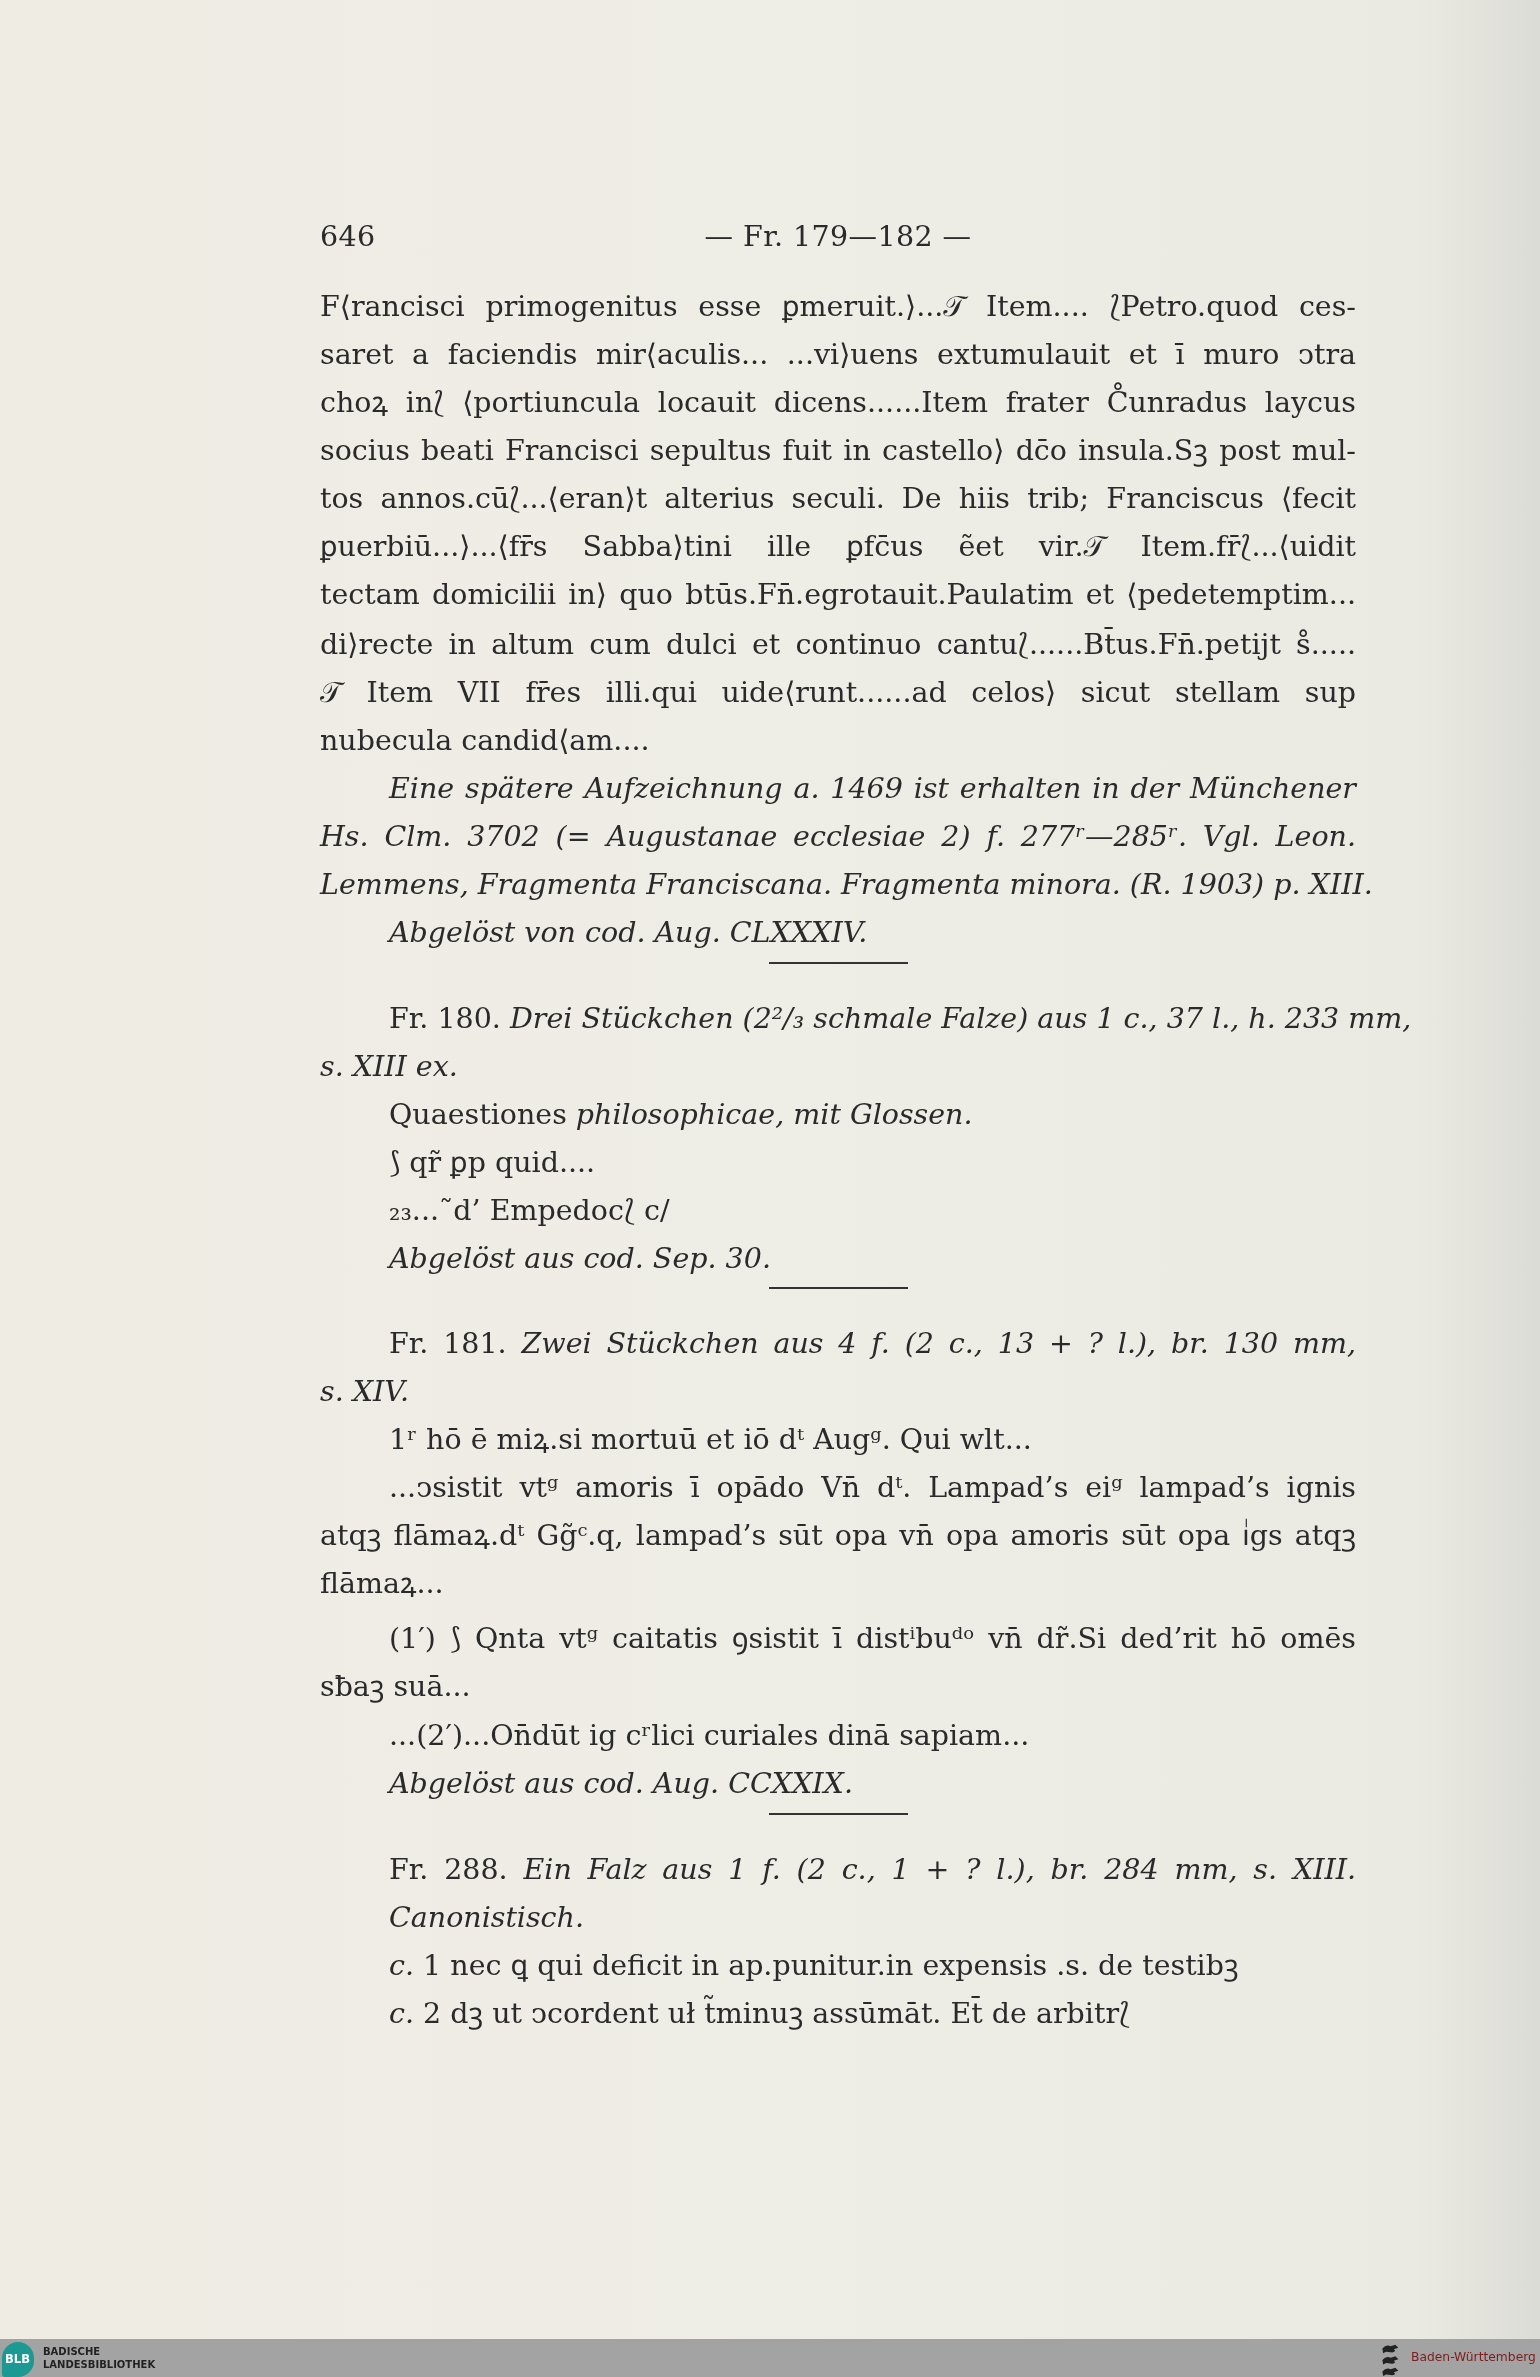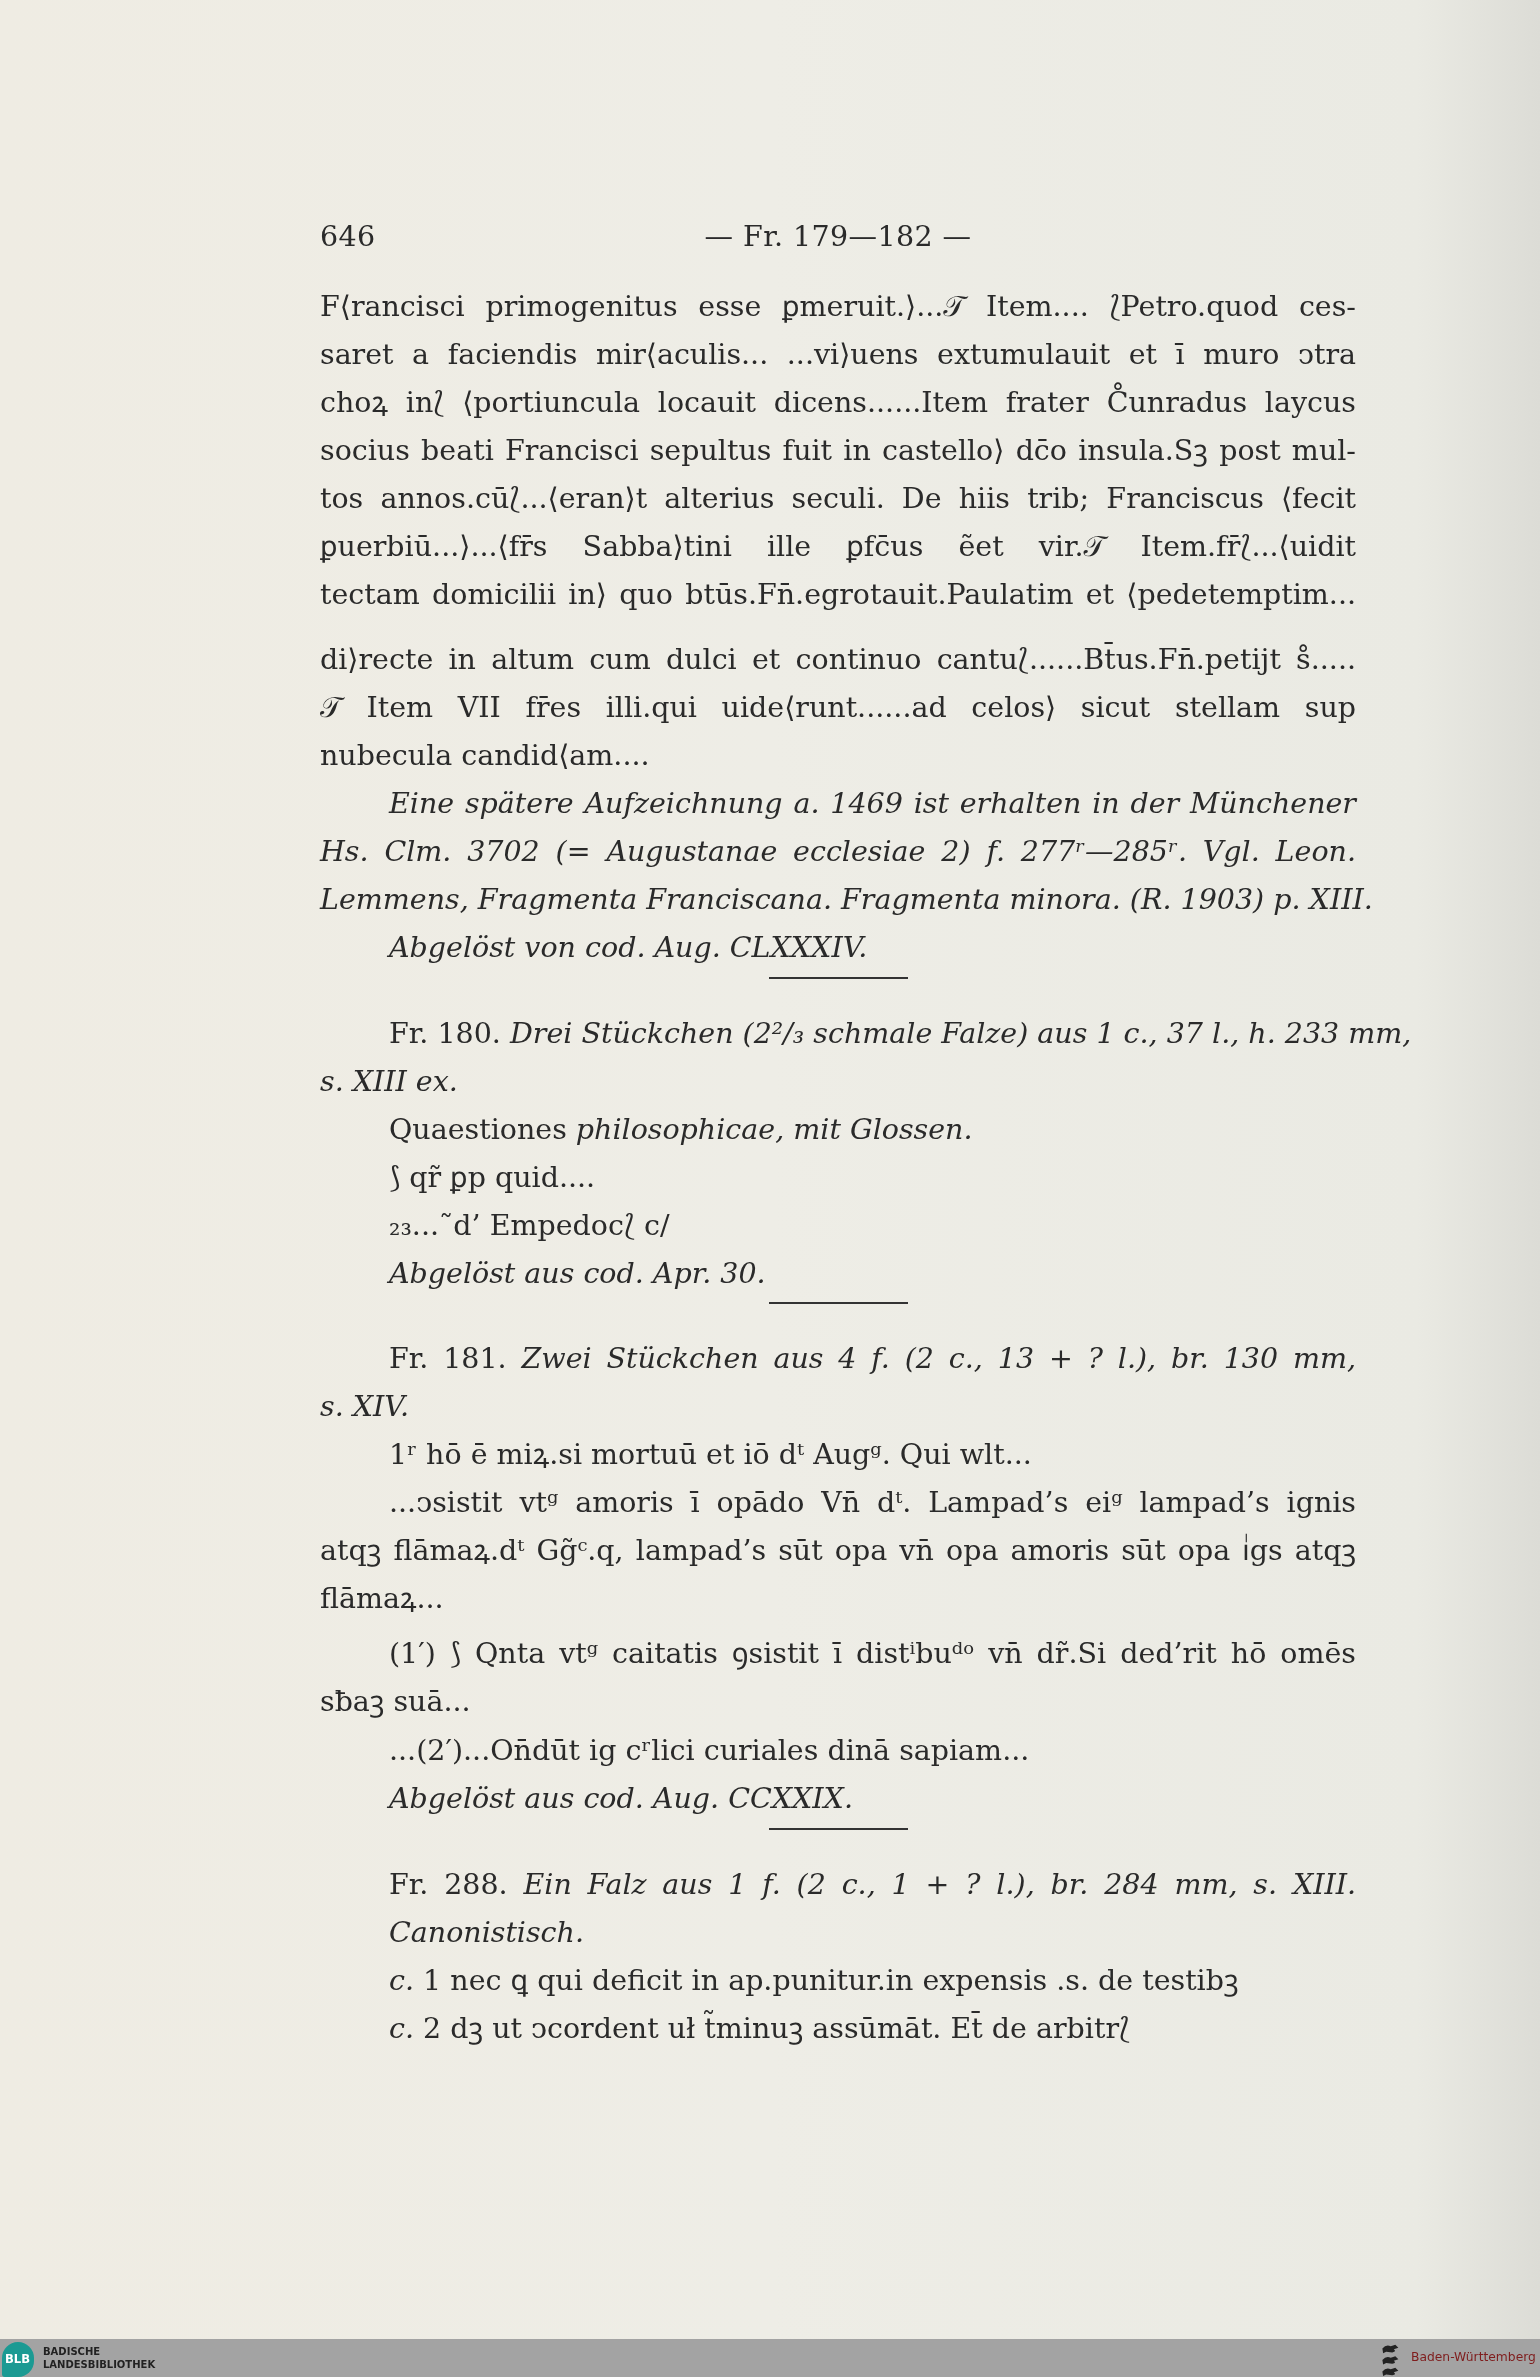--- a/index.html
+++ b/index.html
@@ -68,21 +68,21 @@
   <div class="content">
 
     <div>
       <span class="line">F⟨rancisci primogenitus esse ꝑmeruit.⟩...𝒯 Item.... ⟅Petro.quod ces-</span>
       <span class="line">saret a faciendis mir⟨aculis... ...vi⟩uens extumulauit et ī muro ͻtra</span>
       <span class="line">choꝝ in⟅ ⟨portiuncula locauit dicens......Item frater C̊unradus laycus</span>
       <span class="line">socius beati Francisci sepultus fuit in castello⟩ dc̄o insula.Sꝫ post mul-</span>
       <span class="line">tos annos.cū⟅...⟨eran⟩t alterius seculi. De hiis trib; Franciscus ⟨fecit</span>
       <span class="line">ꝑuerbiū...⟩...⟨fr̄s Sabba⟩tini ille ꝑfc̄us ẽet vir.𝒯 Item.fr̄⟅...⟨uidit</span>
       <span class="line">tectam domicilii in⟩ quo btūs.Fn̄.egrotauit.Paulatim et ⟨pedetemptim...</span>
-      <span class="line" style="margin-top:17px">di⟩recte in altum cum dulci et continuo cantu⟅......Bt̄us.Fn̄.petijt s̊.....</span>
+      <span class="line" style="margin-top:2px">di⟩recte in altum cum dulci et continuo cantu⟅......Bt̄us.Fn̄.petijt s̊.....</span>
       <span class="line">𝒯 Item VII fr̄es illi.qui uide⟨runt......ad celos⟩ sicut stellam sup</span>
       <span class="line last">nubecula candid⟨am....</span>
     </div>
     <div class="it">
       <span class="line indent">Eine spätere Aufzeichnung a. 1469 ist erhalten in der Münchener</span>
       <span class="line">Hs. Clm. 3702 (= Augustanae ecclesiae 2) f. 277ʳ—285ʳ. Vgl. Leon.</span>
       <span class="line">Lemmens, Fragmenta Franciscana. Fragmenta minora. (R. 1903) p. XIII.</span>
       <span class="line last indent">Abgelöst von cod. Aug. CLXXXIV.</span>
     </div>
 
@@ -93,21 +93,21 @@
         <span class="bold">Fr. 180.</span>
         <span class="it">Drei Stückchen (2²/₃ schmale Falze) aus 1 c., 37 l., h. 233 mm,</span>
       </span>
       <span class="line last it">s. XIII ex.</span>
       <span class="line last indent">
         <span class="bold">Quaestiones</span>
         <span class="it">philosophicae, mit Glossen.</span>
       </span>
       <span class="line last indent">⟆ qr̃ ꝑp quid....</span>
       <span class="line last indent">₂₃...˜d’ Empedoc⟅ c/</span>
-      <span class="line last indent it">Abgelöst aus cod. Apr. 30.</span>
+      <span class="line last indent it">Abgelöst aus cod. Sep. 30.</span>
     </div>
 
     <div class="rule"></div>
 
     <div>
       <span class="line indent">
         <span class="bold">Fr. 181.</span>
         <span class="it">Zwei Stückchen aus 4 f. (2 c., 13 + ? l.), br. 130 mm,</span>
       </span>
       <span class="line last it">s. XIV.</span>

